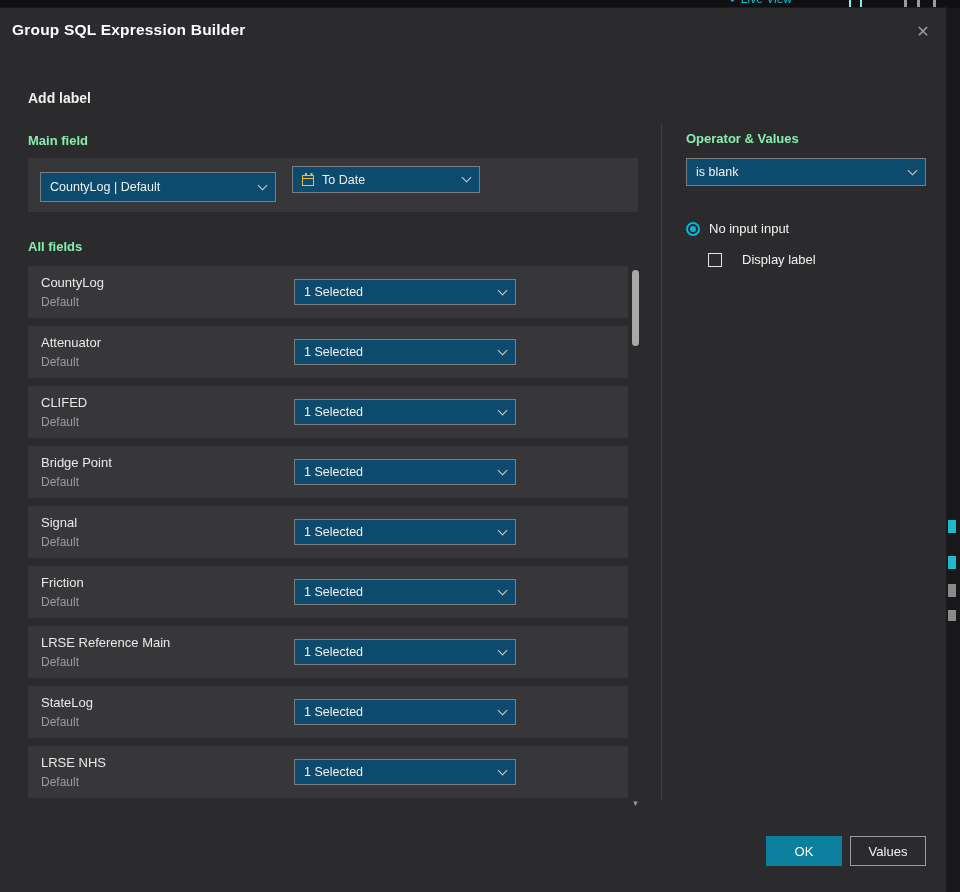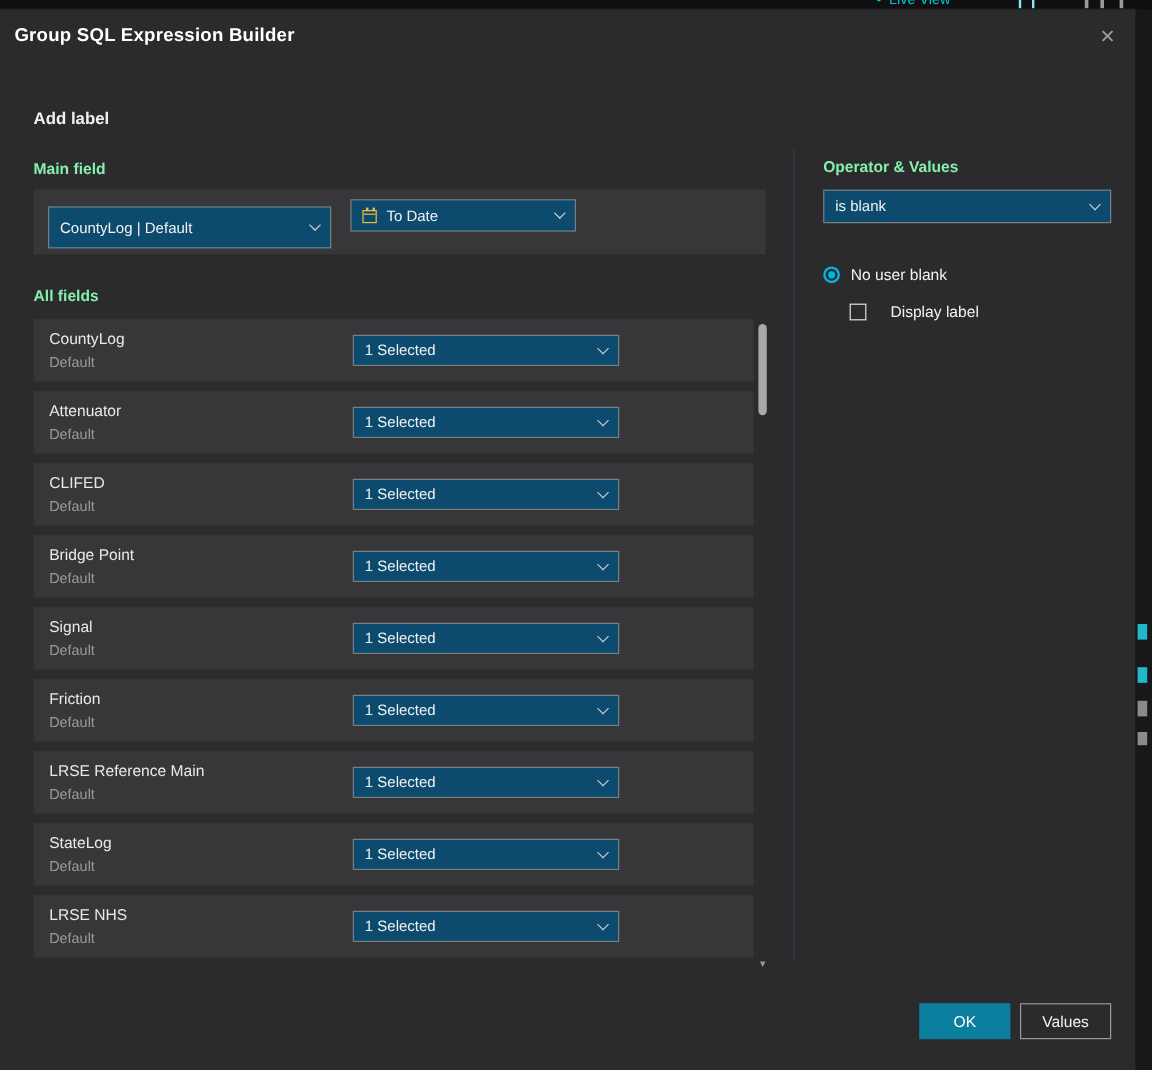--- a/index.html
+++ b/index.html
@@ -22,21 +22,21 @@
   .grp-label{font-size:13px;font-weight:600;color:#86efac}
   .main-field-label{position:absolute;left:28px;top:125px}
   .all-fields-label{position:absolute;left:28px;top:231px}
   .op-label{position:absolute;left:0;top:0}
 
   .main-box{position:absolute;left:28px;top:150px;width:610px;height:54px;background:#37373a}
 
   .select{display:flex;align-items:center;background:#0c4a6e;border:1px solid #7d7d7d;color:#f2f2f2;font-size:12.5px;padding:0 9px;cursor:pointer}
   .sel-text{flex:1;white-space:nowrap;overflow:hidden}
   .chev{width:7px;height:7px;border-right:1.6px solid #d0d0d0;border-bottom:1.6px solid #d0d0d0;transform:rotate(45deg);flex:none;margin-left:8px;margin-top:-4px}
-  .field-select{position:absolute;left:12px;top:14px;width:236px;height:35px}
+  .field-select{position:absolute;left:12px;top:14px;width:236px;height:30px}
   .value-select{position:absolute;left:264px;top:8px;width:188px;height:27px}
 
   .cal{position:relative;width:12px;height:11px;border:1px solid var(--calendar,#efbe3f);margin-right:8px;margin-top:1px;flex:none}
   .cal::before{content:"";position:absolute;left:0;right:0;top:2px;height:0;border-top:1px solid var(--calendar,#efbe3f)}
   .cal::after{content:"";position:absolute;top:-3px;left:2px;width:1.5px;height:3px;background:var(--calendar,#efbe3f);box-shadow:5.5px 0 0 var(--calendar,#efbe3f)}
 
   .fields-list{position:absolute;left:28px;top:258px;width:600px}
   .field-row{position:relative;height:52px;margin-bottom:8px;background:#37373a}
   .fr-name{position:absolute;left:13px;top:9px;font-size:13px;color:#e9e9e9}
   .fr-sub{position:absolute;left:13px;top:29px;font-size:12px;color:#9b9b9b}
@@ -189,21 +189,21 @@
   <div class="vdivider"></div>
 
   <div class="right-col">
     <div class="grp-label op-label">Operator &amp; Values</div>
     <div class="select operator-select">
       <span class="sel-text">is blank</span>
       <span class="chev"></span>
     </div>
     <div class="radio-row">
       <span class="radio"></span>
-      <span class="ctrl-label">No user blank</span>
+      <span class="ctrl-label">No input input</span>
     </div>
     <div class="check-row">
       <span class="checkbox"></span>
       <span class="ctrl-label">Display label</span>
     </div>
   </div>
 
   <button class="footer-btn ok">OK</button>
   <button class="footer-btn cancel">Values</button>
 

